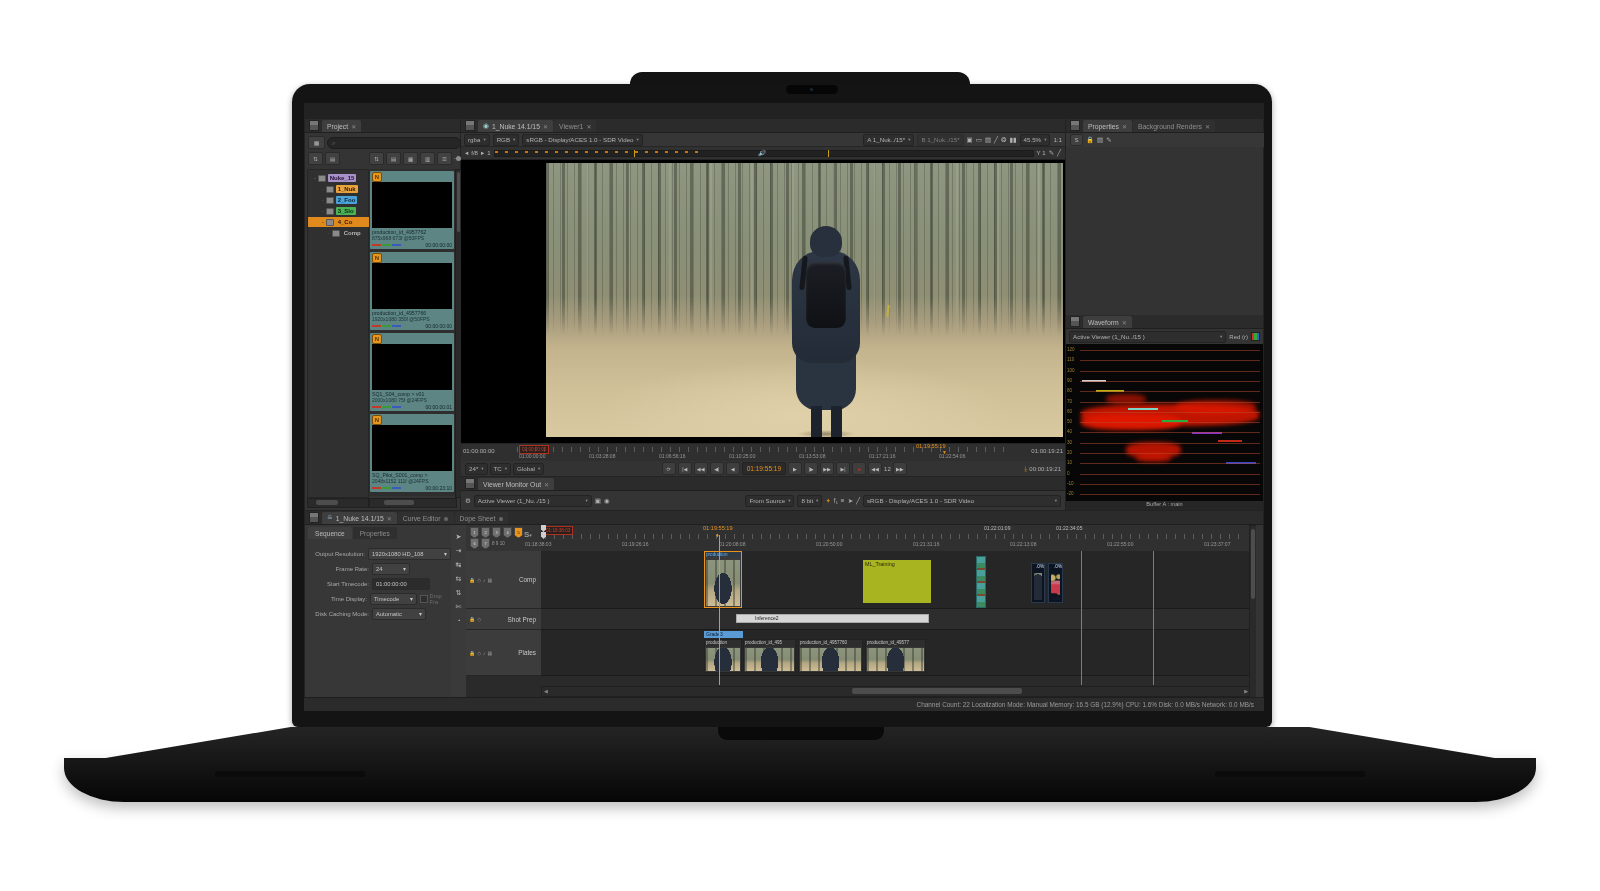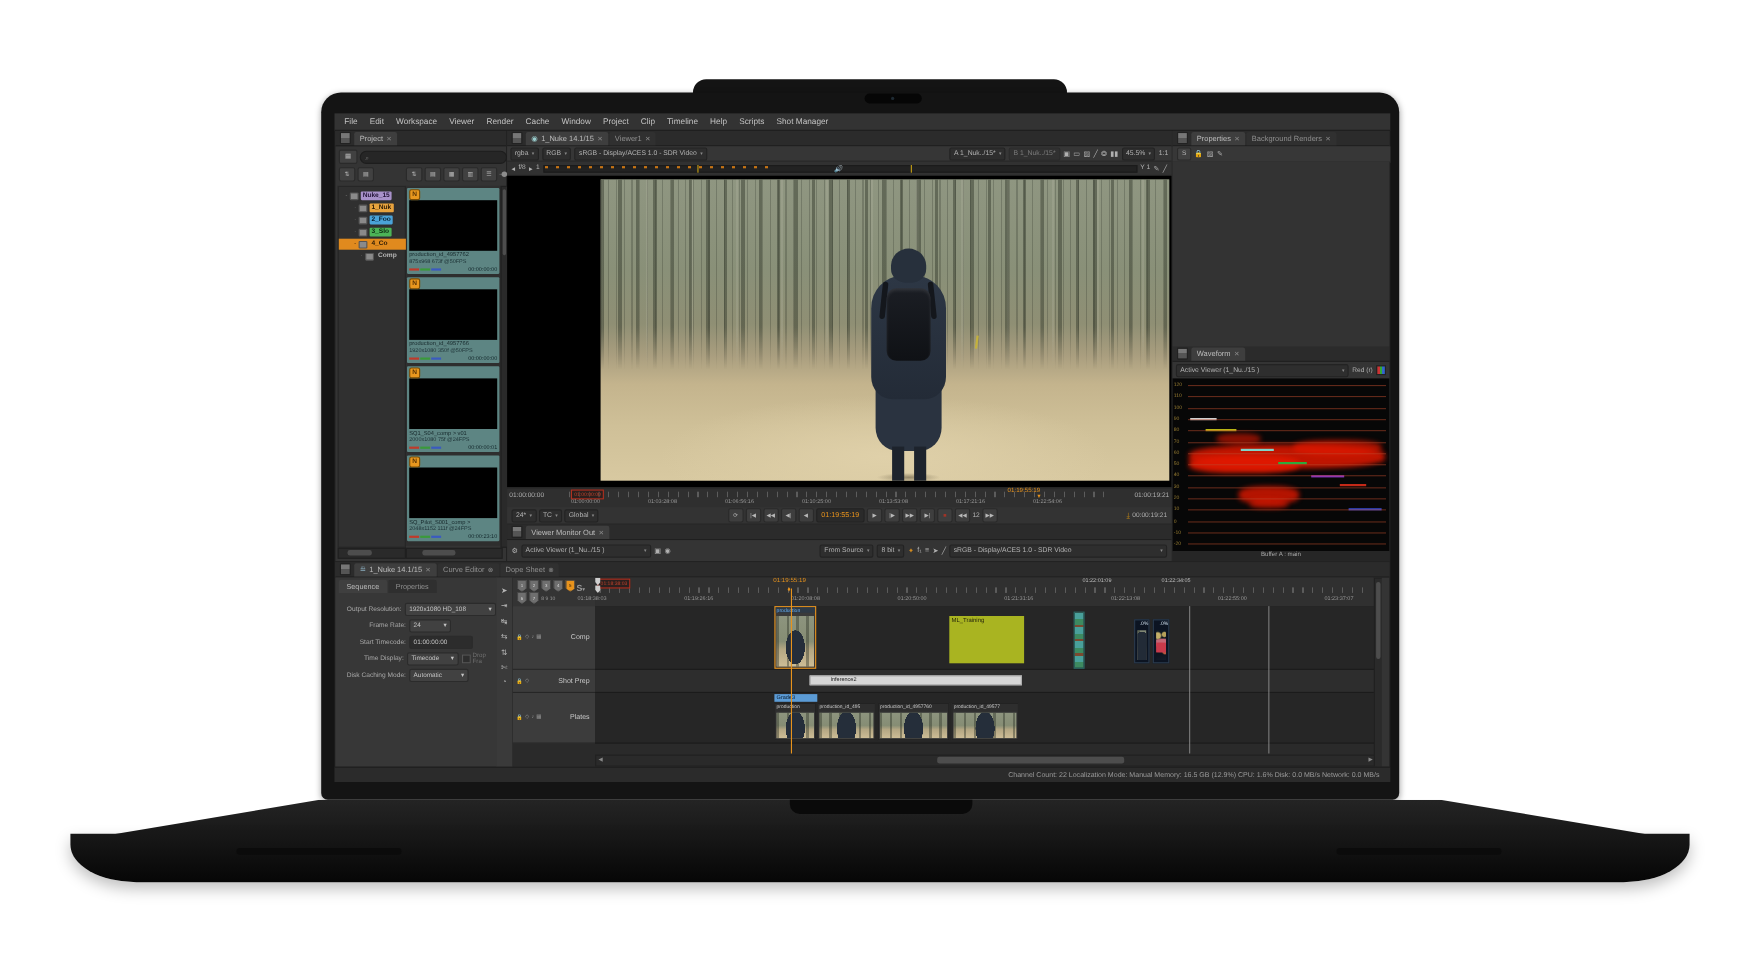--- a/index.html
+++ b/index.html
@@ -137,35 +137,20 @@
 <div class="abs campill"></div>
 <div class="abs camdot"></div>
 <div class="abs basetop"></div>
 <div class="abs basebottom"></div>
 <div class="abs hingecut"></div>
 <div class="abs foot" style="left:215px;"></div>
 <div class="abs foot" style="left:1215px;"></div>
 
 <div class="abs screen">
 
-  <div class="abs menubar" id="menubar">
-        <div class="menu-item">File</div>
-        <div class="menu-item">Edit</div>
-        <div class="menu-item">Workspace</div>
-        <div class="menu-item">Viewer</div>
-        <div class="menu-item">Render</div>
-        <div class="menu-item">Cache</div>
-        <div class="menu-item">Window</div>
-        <div class="menu-item">Project</div>
-        <div class="menu-item">Clip</div>
-        <div class="menu-item">Timeline</div>
-        <div class="menu-item">Help</div>
-        <div class="menu-item">Scripts</div>
-        <div class="menu-item">Shot Manager</div>
-      </div>
 
   <div class="abs pane" style="left:1px;top:16px;width:155px;height:391px;">
     <div class="tabrow">
       <div class="picon"></div>
       <div class="ptab">
         <span>Project</span>
         <span class="x">✕</span>
       </div>
     </div>
     <div class="abs" style="left:3px;top:17px;">

